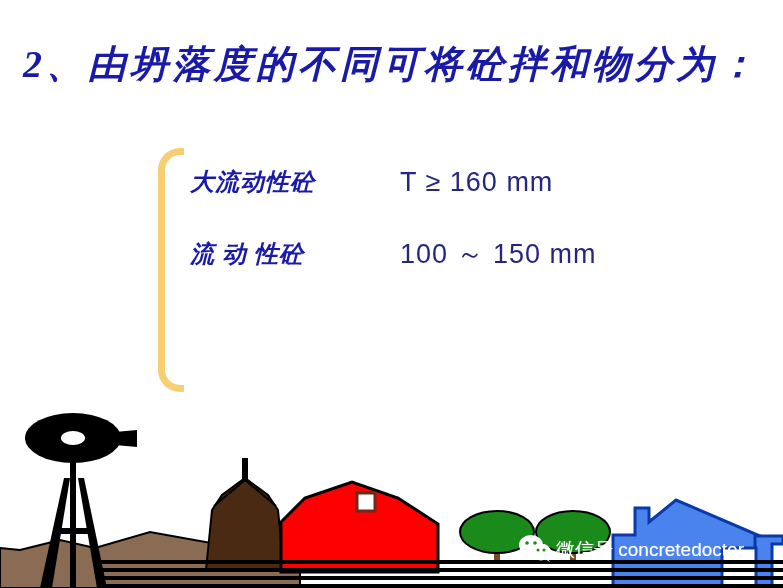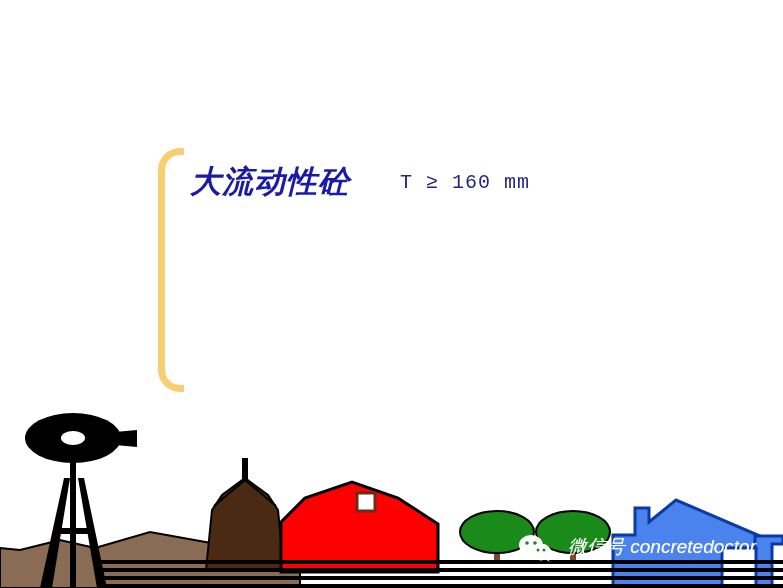--- a/index.html
+++ b/index.html
@@ -64,28 +64,28 @@
     display: flex;
     align-items: center;
     white-space: nowrap;
   }
   .row-name {
     width: 190px;
     color: #1a1aa8;
     font-family: "Liberation Serif", "DejaVu Serif", serif;
     font-weight: bold;
     font-style: italic;
-    font-size: 31px;
+    font-size: 24px;
     letter-spacing: 1px;
   }
   .row-value {
     flex: 1;
     color: #262680;
-    font-family: Liberation Mono, monospace;
-    font-size: 20px;
+    font-family: Liberation Sans, sans-serif;
+    font-size: 27px;
     letter-spacing: 1px;
     text-align: left;
     padding-left: 20px;
   }
 
   
   #scene {
     position: absolute;
     left: 0;
     top: 400px;
@@ -93,51 +93,55 @@
     height: 188px;
   }
   #scene svg { display: block; }
 
   
   #watermark {
     position: absolute;
     left: 518px;
     top: 534px;
     display: flex;
-    align-items: flex-start;
-    gap: 16px;
+    align-items: center;
+    gap: 4px;
     pointer-events: none;
-    font-style: italic;
   }
   #watermark .wm-text {
     color: #ffffff;
     font-family: "Liberation Sans", sans-serif;
     font-size: 19px;
     font-weight: normal;
     letter-spacing: 0px;
     white-space: nowrap;
     text-shadow: 0 0 1px rgba(255,255,255,0.5);
   }
   #wechat-icon { flex: none; }
 </style>
 </head>
 <body>
 
 <div id="slide">
 
+  <div id="title">2、由坍落度的不同可将砼拌和物分为：</div>
 
   <div id="bracket"></div>
 
   <div id="list">
 
     <div class="row">
       <div class="row-name">大流动性砼</div>
       <div class="row-value">T  ≥  160  mm</div>
     </div>
 
+    <div class="row">
+      <div class="row-name">流 动 性砼</div>
+      <div class="row-value">100 ～ 150  mm</div>
+    </div>
 
 
 
   </div>
 
   <div id="scene">
     <svg width="783" height="188" viewBox="0 0 783 188" xmlns="http://www.w3.org/2000/svg">
 
       <g>
         <path d="M0 148 L0 188 L300 188 L300 156 L250 150 L150 132 L95 148 L60 140 L20 150 Z" fill="#8a6b53" stroke="#000000" stroke-width="2"></path>

